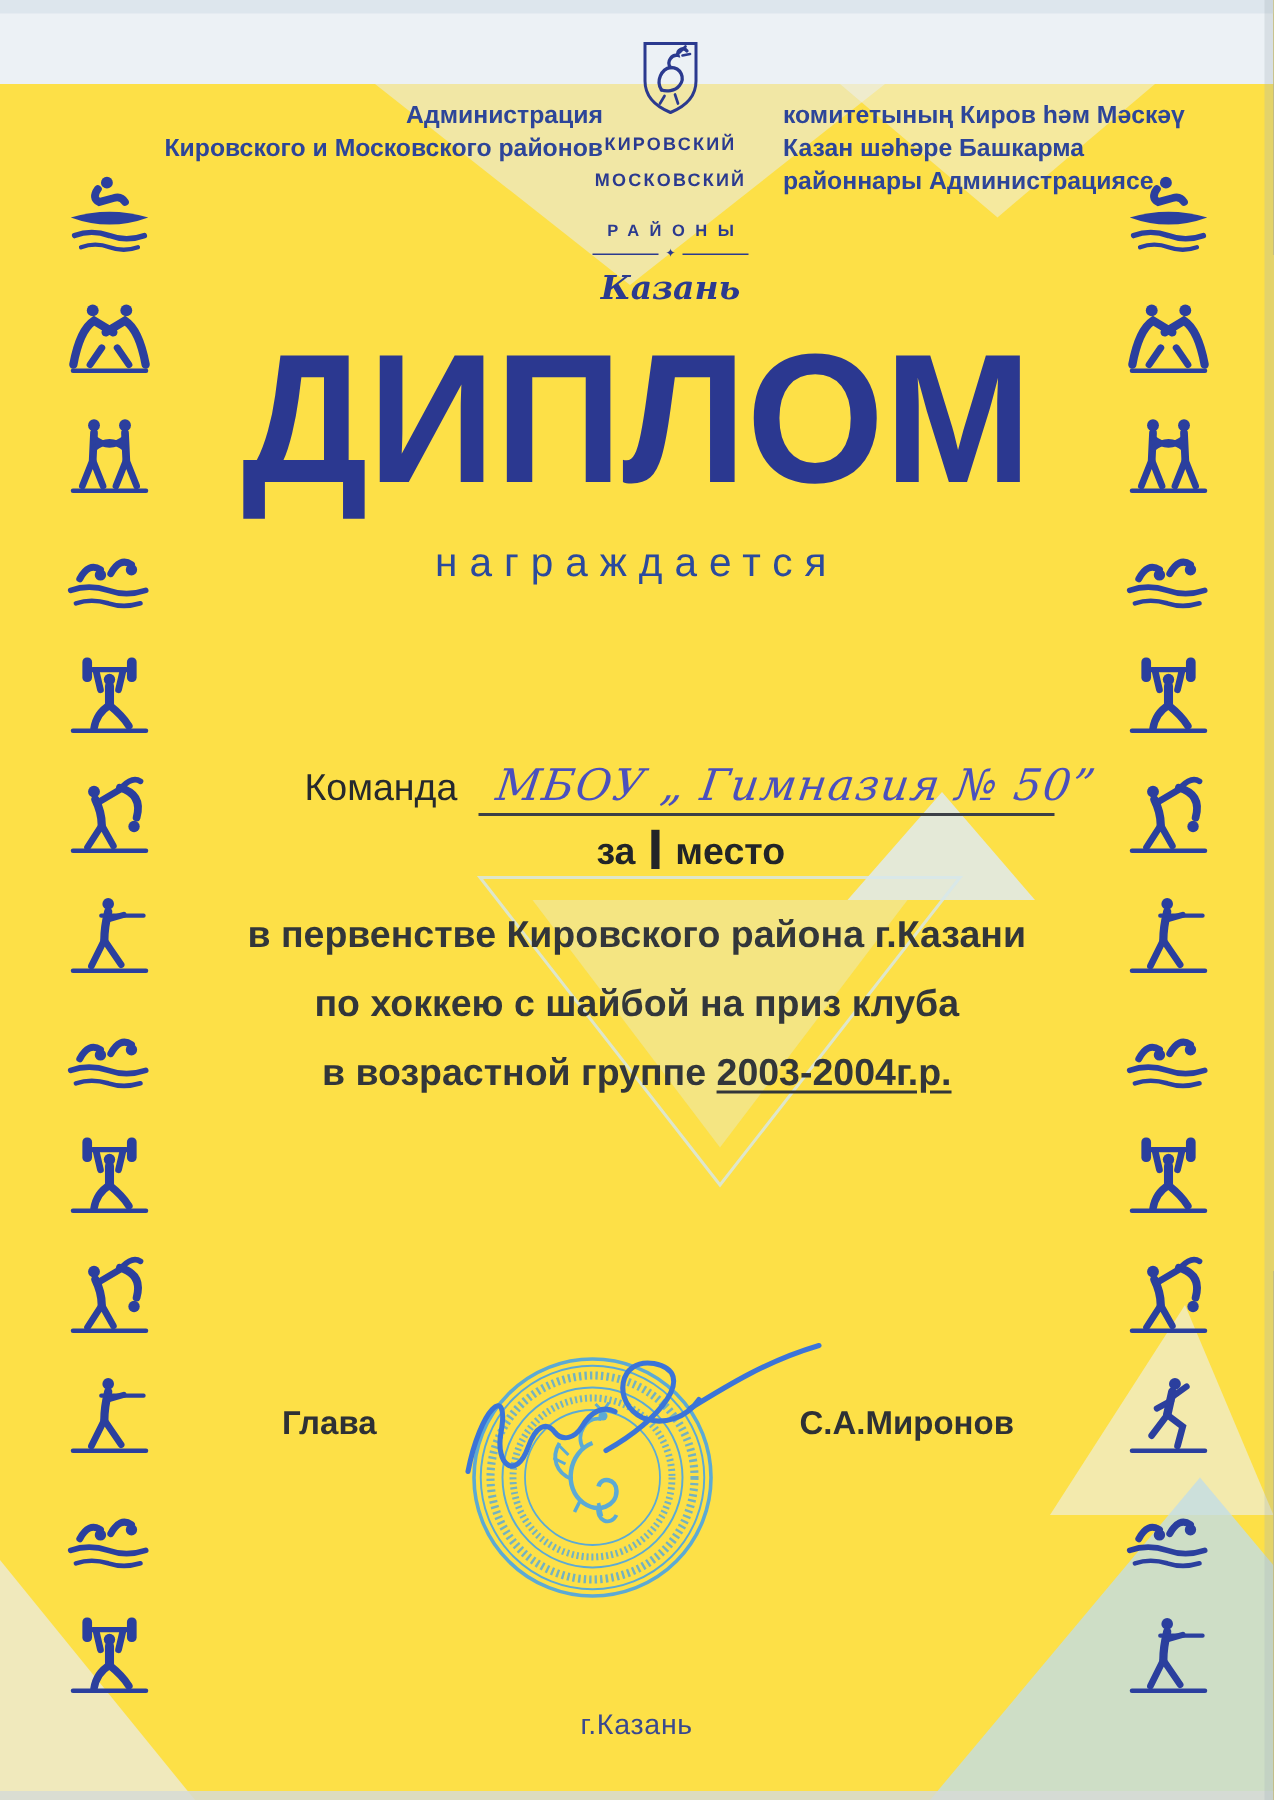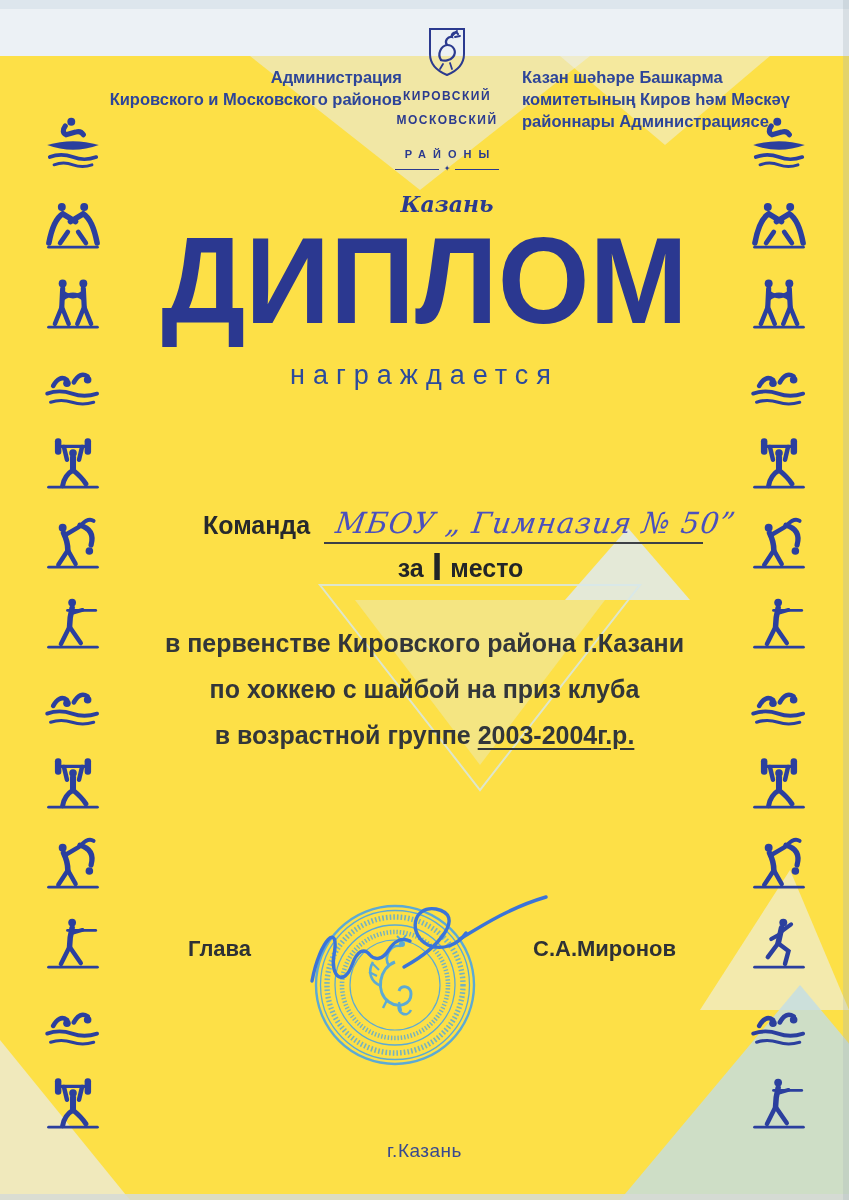--- a/index.html
+++ b/index.html
@@ -24,56 +24,56 @@
     position:absolute;left:522px;top:66px;width:300px;text-align:left;
     font-size:16.5px;font-weight:bold;line-height:22px;color:#2d4599;
   }
   .emblem{position:absolute;left:377px;top:26px;width:140px;text-align:center;color:#2b3a8f;}
   .emblem .shield{display:block;margin:0 auto 6px auto;}
   .emblem .district{font-size:12px;font-weight:bold;letter-spacing:1.5px;line-height:24px;}
   .emblem .rayony{font-size:11px;font-weight:bold;letter-spacing:7px;margin-top:16px;padding-left:7px;}
   .emblem .divider{display:flex;align-items:center;justify-content:center;gap:5px;margin:5px 18px 3px 18px;color:#2b3a8f;}
   .emblem .divider .line{flex:1;height:1px;background:#2b3a8f;}
   .emblem .divider .diamond{font-size:8px;line-height:8px;}
-  .emblem .city-script{font-family:"DejaVu Serif",serif;font-style:italic;font-weight:bold;font-size:22px;margin-top:18px;}
+  .emblem .city-script{font-family:"DejaVu Serif",serif;font-style:italic;font-weight:bold;font-size:22px;margin-top:6px;}
 
   
   .diploma-title{
     position:absolute;left:0;top:212px;width:100%;text-align:center;
     font-size:118px;font-weight:800;letter-spacing:0px;color:#2b3890;
     transform:scaleY(1.04);
   }
   .diploma-sub{
     position:absolute;left:0;top:360px;width:100%;text-align:center;
     font-size:27px;font-weight:500;letter-spacing:8px;color:#2b4a9d;
   }
 
   
   .team-line{position:absolute;left:203px;top:498px;width:500px;display:flex;align-items:flex-end;}
-  .team-label{font-size:25px;font-weight:bold;color:#26292d;padding-bottom:4px;}
+  .team-label{font-size:25px;font-weight:normal;color:#26292d;padding-bottom:4px;}
   .team-underline{
     margin-left:14px;width:443px;border-bottom:2px solid #3c4046;
     position:relative;height:44px;
   }
   .handwriting{
     position:absolute;left:12px;bottom:2px;white-space:nowrap;
     font-family:"DejaVu Serif",serif;font-style:italic;
     font-size:29px;color:#4b50bd;letter-spacing:1px;transform:skewX(-8deg);
   }
 
   
   .place-line{
     position:absolute;left:0;top:546px;width:100%;text-align:center;
     font-size:25px;font-weight:bold;color:#222528;margin-left:36px;
   }
   .place-roman{font-size:38px;font-weight:800;vertical-align:-3px;padding:0 8px;}
 
   
   .body-block{
-    position:absolute;left:0;top:620px;width:100%;text-align:center;
+    position:absolute;left:0;top:600px;width:100%;text-align:center;
     font-size:25px;font-weight:600;line-height:46px;color:#32363a;
   }
   .age-underline{font-weight:bold;text-decoration:underline;text-underline-offset:4px;}
 
   
   .signer-title{position:absolute;left:188px;top:936px;font-size:22px;font-weight:bold;color:#2e3135;}
   .signer-name{position:absolute;left:533px;top:936px;font-size:22px;font-weight:bold;color:#2e3135;}
   .stamp{position:absolute;left:303px;top:900px;width:185px;height:170px;color:#4fa6e0;opacity:.92;}
   .signature{position:absolute;left:298px;top:893px;width:255px;height:125px;color:#3b74d8;}
 
@@ -180,22 +180,22 @@
     </defs>
   </svg>
 
   <div class="content">
 
     <div class="org-left">
       <div>Администрация</div>
       <div>Кировского и Московского районов</div>
     </div>
     <div class="org-right">
+      <div>комитетының Киров һәм Мәскәү</div>
       <div>Казан шәһәре Башкарма</div>
-      <div>комитетының Киров һәм Мәскәү</div>
       <div>районнары Администрациясе</div>
     </div>
 
     <div class="emblem">
       <svg class="shield" width="42" height="52" viewBox="0 0 42 52" aria-hidden="true">
         <path d="M4 3 H38 V28 Q38 42 21 49 Q4 42 4 28 Z" fill="none" stroke="#2b3a8f" stroke-width="2"></path>
         <path d="M15 34 c-4 -6 0 -14 6 -15 c-3 -4 1 -9 5 -8 c-1 -4 4 -6 6 -3" fill="none" stroke="#2b3a8f" stroke-width="2.2" stroke-linecap="round"></path>
         <path d="M21 19 c7 0 10 7 6 12 c-3 4 -9 4 -12 3" fill="none" stroke="#2b3a8f" stroke-width="2.2" stroke-linecap="round"></path>
         <path d="M27 9 l4 -4 M29 11 l5 -1" stroke="#2b3a8f" stroke-width="1.8" stroke-linecap="round"></path>
         <path d="M17 38 l-3 5 M24 37 l2 6" stroke="#2b3a8f" stroke-width="1.8" stroke-linecap="round"></path>

